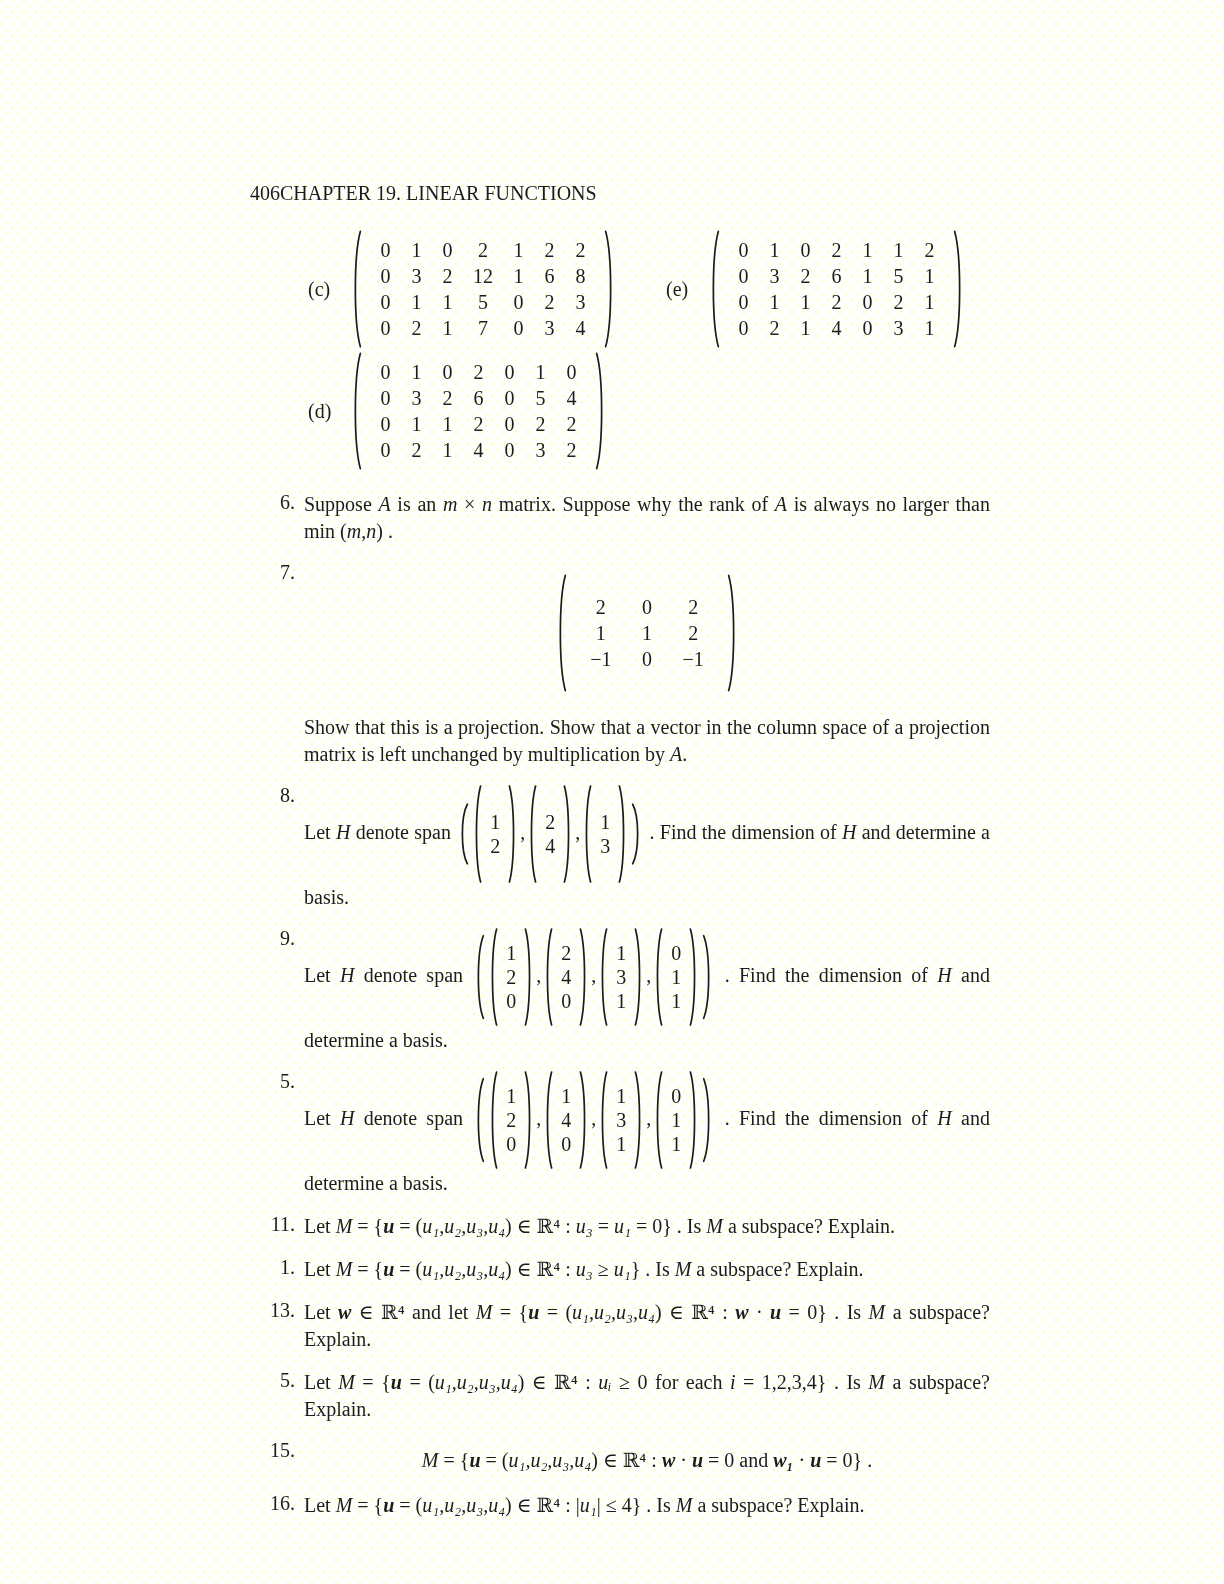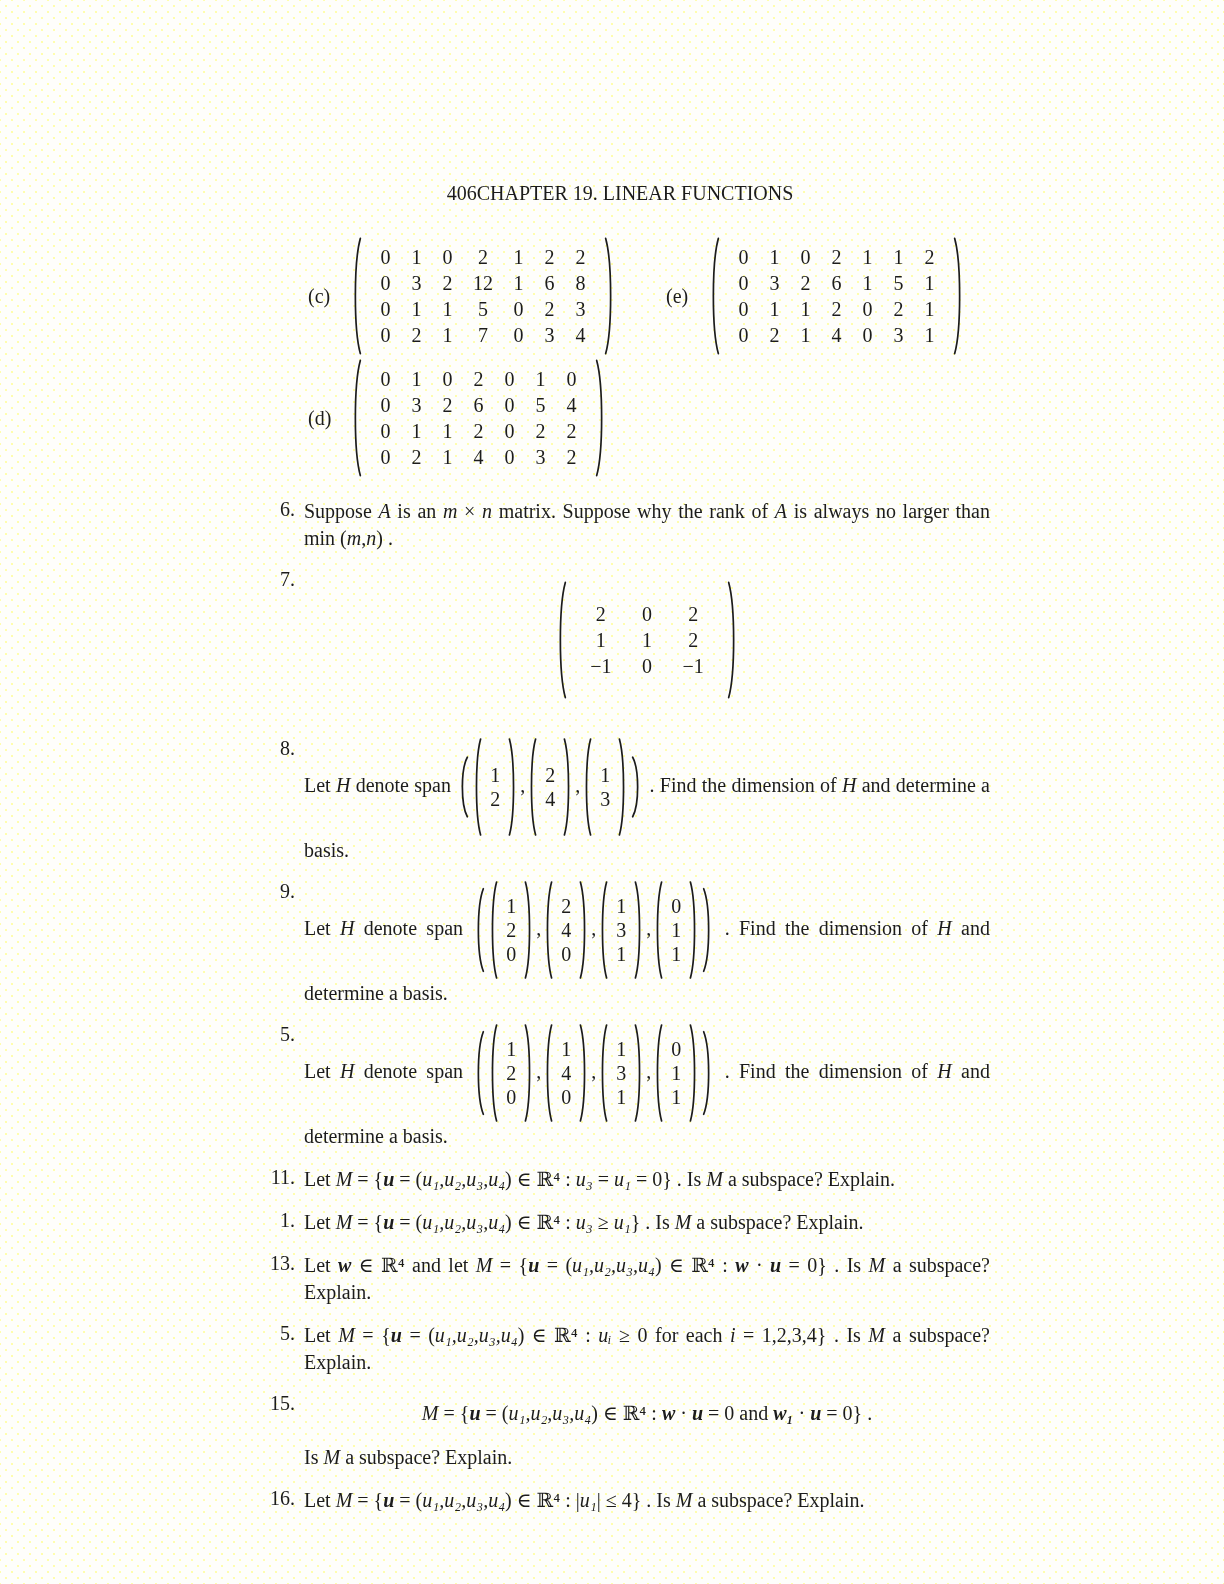--- a/index.html
+++ b/index.html
@@ -8,21 +8,21 @@
     background-color:#fefefb;
     background-image:
       radial-gradient(circle, rgba(255,252,110,0.55) 0.9px, rgba(255,252,110,0) 1.2px),
       radial-gradient(circle, rgba(255,252,110,0.55) 0.9px, rgba(255,252,110,0) 1.2px);
     background-size:12px 12px;
     background-position:0 0, 6px 6px;
     font-family:"Liberation Serif","DejaVu Serif",serif;
     font-size:20px;color:#1c1c1c;
   }
   .page{padding:182px 234px 0 250px;box-sizing:border-box;}
-  .header{display:flex;justify-content:center;align-items:baseline;margin-bottom:31px;}
+  .header{display:flex;justify-content:flex-start;align-items:baseline;margin-bottom:24px;}
 
   
   .mx-area{margin-left:58px;margin-bottom:20px;}
   .mx-row{display:flex;gap:50px;align-items:center;margin-bottom:2px;}
   .mx-item{display:flex;align-items:center;gap:12px;}
   .mx-label{width:30px;text-align:left;}
   .mx{display:inline-flex;align-items:center;}
   .mx .paren{align-self:stretch;width:12px;}
   .m-grid{display:grid;padding:4px 8px;line-height:26px;}
   .m-cell{padding:0 10px;text-align:center;min-width:11px;}
@@ -37,21 +37,21 @@
   .mi{font-style:italic;}
   .mb{font-style:italic;font-weight:700;}
 
   
   .vec{display:inline-flex;align-items:center;vertical-align:middle;margin:0 2px;}
   .vec .paren{align-self:stretch;width:10px;}
   .vcol{display:flex;flex-direction:column;align-items:center;padding:3px 8px;line-height:24px;}
   .op{display:inline-flex;vertical-align:middle;margin:0 1px;}
   .op .paren{height:100%;width:12px;}
 
-  .display-eq{text-align:center;margin:8px 0 17px;}
+  .display-eq{text-align:center;margin:8px 0 2px;}
   .outro{margin-top:2px;}
 </style>
 </head>
 <body>
 
 <div class="page">
 
   <div class="header">
     <span>406</span>
     <span>CHAPTER 19.  LINEAR FUNCTIONS</span>
@@ -209,20 +209,21 @@
               <span class="m-cell">2</span>
               <span class="m-cell">−1</span>
               <span class="m-cell">0</span>
               <span class="m-cell">−1</span>
             </span>
             <svg class="paren" viewBox="0 0 10 100" preserveAspectRatio="none">
               <path d="M1.4 2 C6.9 22 6.9 78 1.4 98" fill="none" stroke="#1c1c1c" stroke-width="1.7" vector-effect="non-scaling-stroke" stroke-linecap="round"></path>
             </svg>
           </span>
       </div>
+      <div><span>Show that this is a projection. Show that a vector in the column space of a projection matrix is left unchanged by multiplication by </span><span class="mi">A</span><span>.</span></div>
     </div>
   </div>
 
   <div class="problem">
     <span class="pnum">8.</span>
     <div class="ptext"><span>Let </span><span class="mi">H</span><span> denote span </span><span class="op" style="height: 62px;">
           <svg class="paren" viewBox="0 0 10 100" preserveAspectRatio="none">
             <path d="M8.6 2 C3.1 22 3.1 78 8.6 98" fill="none" stroke="#1c1c1c" stroke-width="1.7" vector-effect="non-scaling-stroke" stroke-linecap="round"></path>
           </svg>
         </span><span class="vec">
@@ -404,21 +405,20 @@
 
   <div class="problem">
     <span class="pnum">5.</span>
     <div class="ptext"><span>Let </span><span class="mi">M</span><span> = {</span><span class="mb">u</span><span> = (</span><span class="mi">u₁,u₂,u₃,u₄</span><span>) ∈ ℝ⁴ : </span><span class="mi">uᵢ</span><span> ≥ 0 for each </span><span class="mi">i</span><span> = 1,2,3,4} . Is </span><span class="mi">M</span><span> a subspace? Explain.</span></div>
   </div>
 
   <div class="problem">
     <span class="pnum">15.</span>
     <div class="ptext">
       <div class="display-eq"><span class="mi">M</span><span> = {</span><span class="mb">u</span><span> = (</span><span class="mi">u₁,u₂,u₃,u₄</span><span>) ∈ ℝ⁴ : </span><span class="mb">w</span><span> · </span><span class="mb">u</span><span> = 0 and </span><span class="mb">w₁</span><span> · </span><span class="mb">u</span><span> = 0} .</span></div>
-      <div class="outro"><span>Is </span><span class="mi">M</span><span> a subspace? Explain.</span></div>
     </div>
   </div>
 
   <div class="problem">
     <span class="pnum">16.</span>
     <div class="ptext"><span>Let </span><span class="mi">M</span><span> = {</span><span class="mb">u</span><span> = (</span><span class="mi">u₁,u₂,u₃,u₄</span><span>) ∈ ℝ⁴ : |</span><span class="mi">u₁</span><span>| ≤ 4} . Is </span><span class="mi">M</span><span> a subspace? Explain.</span></div>
   </div>
 
 </div>
 

